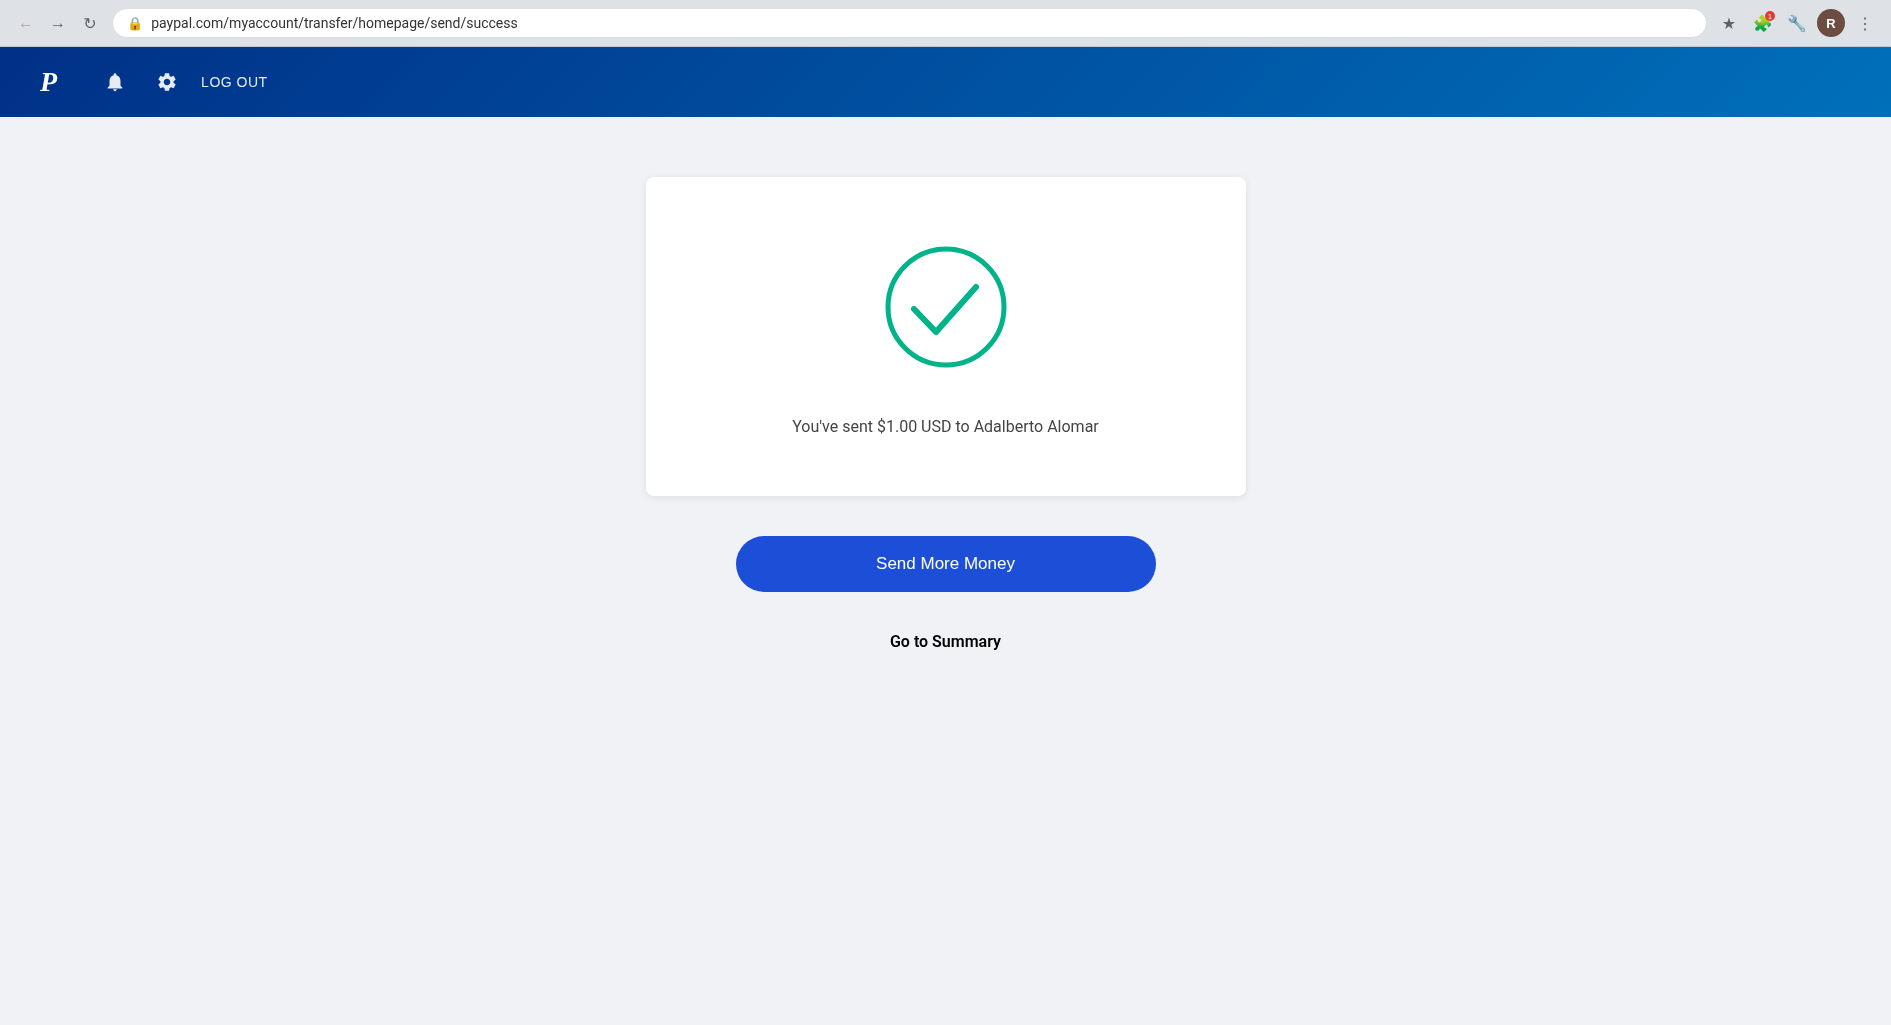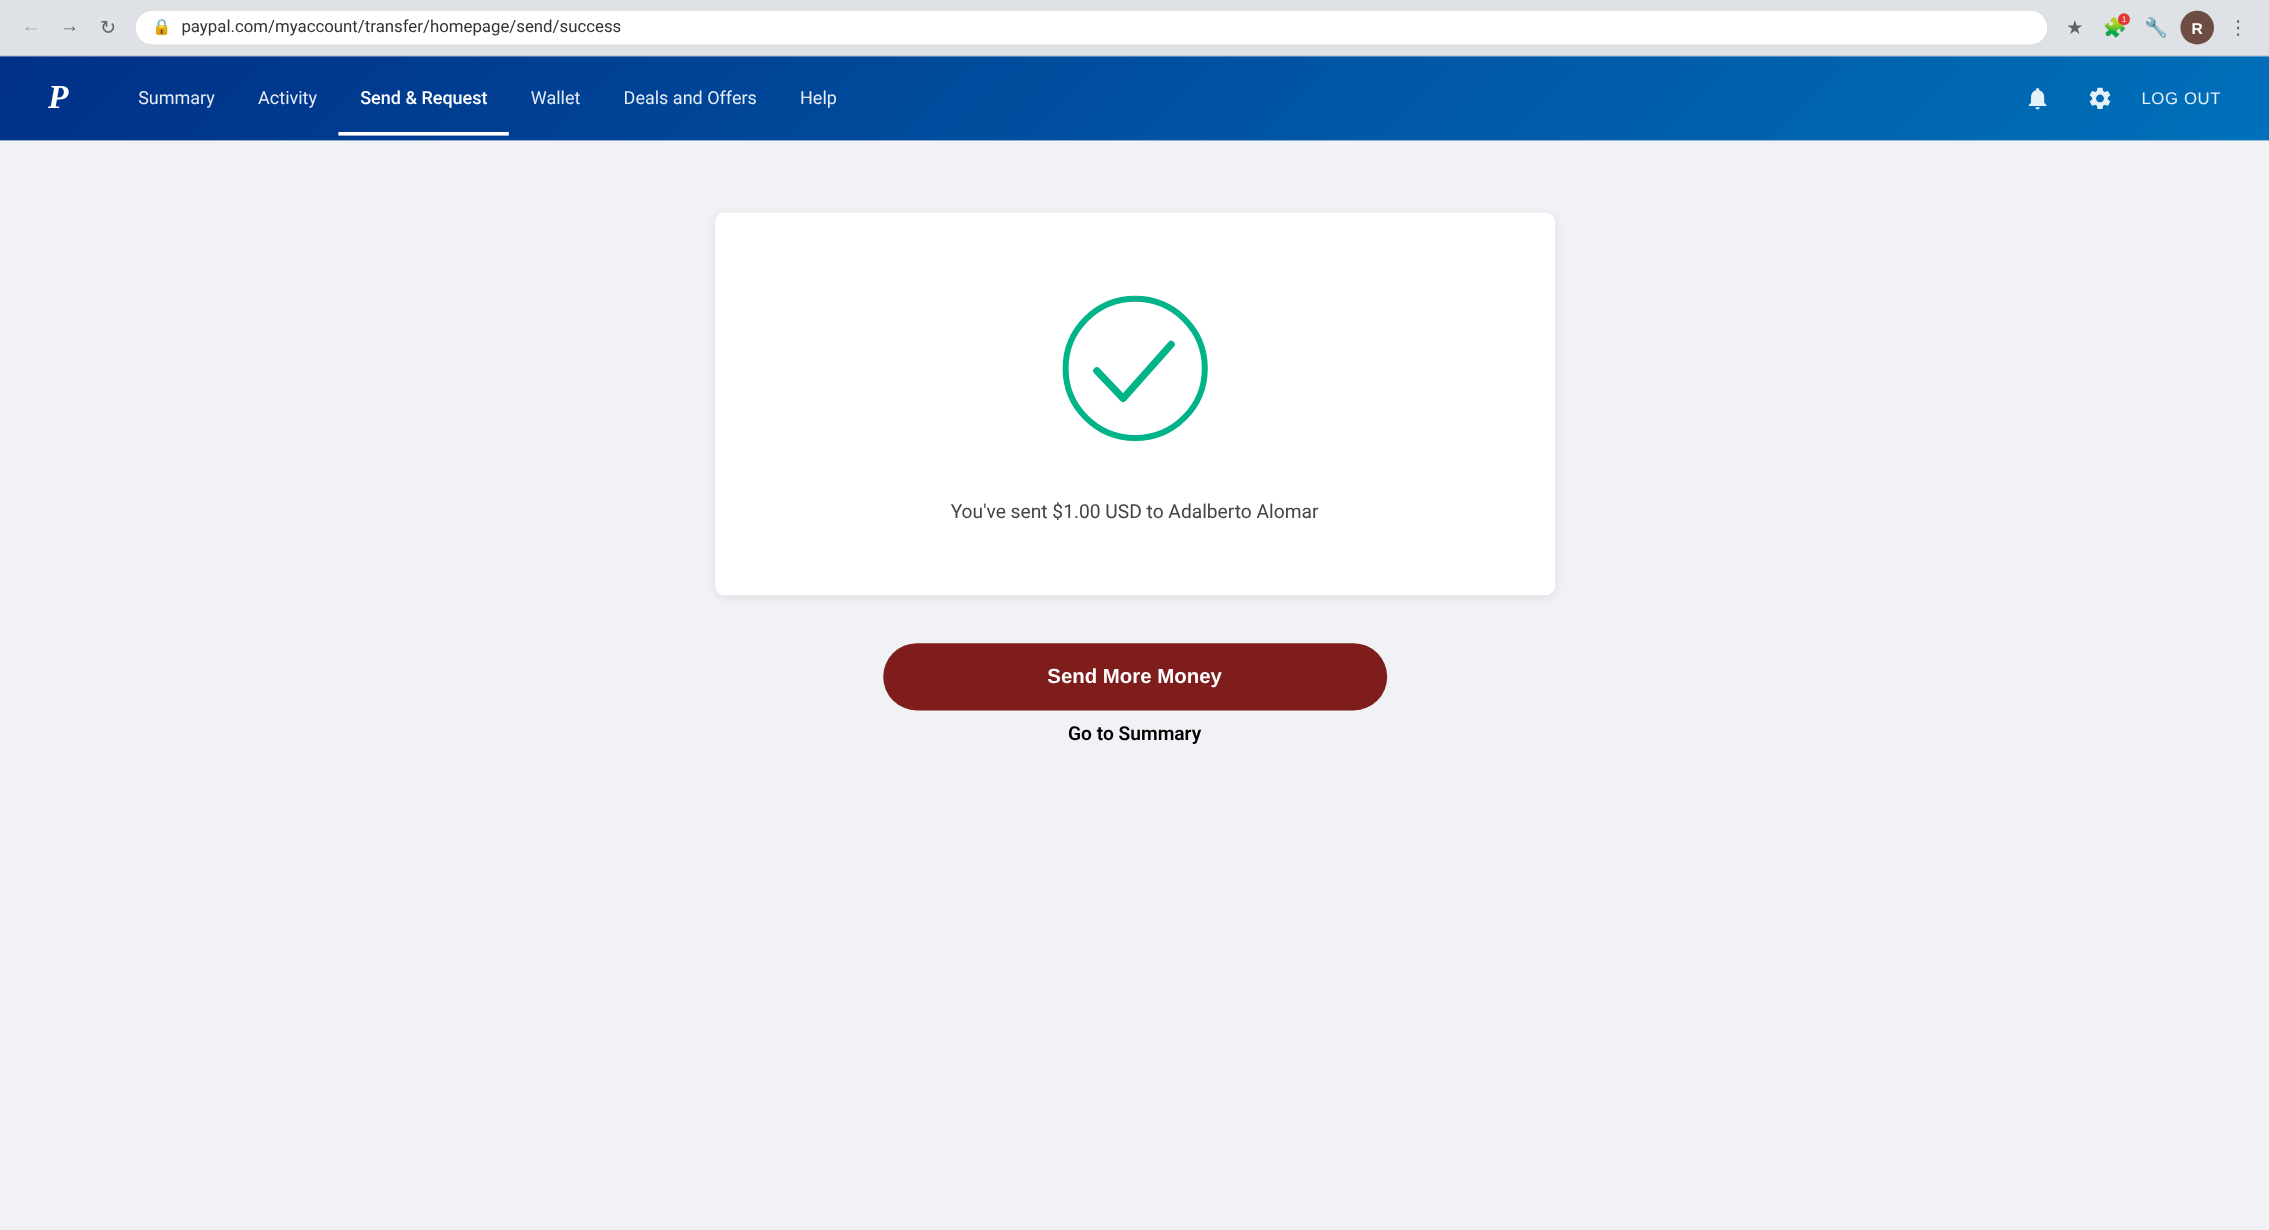--- a/index.html
+++ b/index.html
@@ -214,21 +214,21 @@
       flex-direction: column;
       align-items: center;
       padding: 60px 20px;
       min-height: calc(100vh - 70px - 45px);
     }
 
     .success-card {
       background: white;
       border-radius: 8px;
       padding: 60px 40px;
-      width: 700px;
+      width: 600px;
       max-width: 100%;
       display: flex;
       flex-direction: column;
       align-items: center;
       box-shadow: 0 2px 8px rgba(0,0,0,0.08);
       margin-bottom: 40px;
     }
 
     .success-icon {
       width: 140px;
@@ -242,29 +242,29 @@
     }
 
     .success-message {
       font-size: 16px;
       color: #444;
       text-align: center;
       font-weight: 400;
     }
 
     .send-more-btn {
-      background: #7f1d1d;
+      background: #1d4ed8;
       color: white;
       border: none;
       border-radius: 30px;
       padding: 18px 60px;
       font-size: 17px;
-      font-weight: 700;
-      cursor: pointer;
-      margin-bottom: 10px;
+      font-weight: 400;
+      cursor: pointer;
+      margin-bottom: 40px;
       width: 420px;
       max-width: 100%;
     }
 
     .go-to-summary-link {
       color: #000000;
       font-size: 16px;
       font-weight: 600;
       cursor: pointer;
       text-decoration: none;
@@ -308,28 +308,20 @@
     <button class="avatar-btn">R</button>
     <button class="browser-icon-btn">⋮</button>
   </div>
 </div>
 
 <nav class="paypal-nav">
   <div class="paypal-logo">
     <span class="p-icon">P</span>
   </div>
 
-  <div class="nav-links">
-    <a class="nav-link">Summary</a>
-    <a class="nav-link">Activity</a>
-    <a class="nav-link active">Send &amp; Request</a>
-    <a class="nav-link">Wallet</a>
-    <a class="nav-link">Deals and Offers</a>
-    <a class="nav-link">Help</a>
-  </div>
 
   <div class="nav-right">
     <button class="nav-icon-btn">
       <svg class="bell-svg" viewBox="0 0 24 24" xmlns="http://www.w3.org/2000/svg">
         <path d="M12 22c1.1 0 2-.9 2-2h-4c0 1.1.9 2 2 2zm6-6V11c0-3.07-1.64-5.64-4.5-6.32V4c0-.83-.67-1.5-1.5-1.5S10.5 3.17 10.5 4v.68C7.63 5.36 6 7.92 6 11v5l-2 2v1h16v-1l-2-2z"></path>
       </svg>
     </button>
     <button class="nav-icon-btn">
       <svg class="gear-svg" viewBox="0 0 24 24" xmlns="http://www.w3.org/2000/svg">
         <path d="M19.14,12.94c0.04-0.3,0.06-0.61,0.06-0.94c0-0.32-0.02-0.64-0.07-0.94l2.03-1.58c0.18-0.14,0.23-0.41,0.12-0.61 l-1.92-3.32c-0.12-0.22-0.37-0.29-0.59-0.22l-2.39,0.96c-0.5-0.38-1.03-0.7-1.62-0.94L14.4,2.81c-0.04-0.24-0.24-0.41-0.48-0.41 h-3.84c-0.24,0-0.43,0.17-0.47,0.41L9.25,5.35C8.66,5.59,8.12,5.92,7.63,6.29L5.24,5.33c-0.22-0.08-0.47,0-0.59,0.22L2.74,8.87 C2.62,9.08,2.66,9.34,2.86,9.48l2.03,1.58C4.84,11.36,4.8,11.69,4.8,12s0.02,0.64,0.07,0.94l-2.03,1.58 c-0.18,0.14-0.23,0.41-0.12,0.61l1.92,3.32c0.12,0.22,0.37,0.29,0.59,0.22l2.39-0.96c0.5,0.38,1.03,0.7,1.62,0.94l0.36,2.54 c0.05,0.24,0.24,0.41,0.48,0.41h3.84c0.24,0,0.44-0.17,0.47-0.41l0.36-2.54c0.59-0.24,1.13-0.56,1.62-0.94l2.39,0.96 c0.22,0.08,0.47,0,0.59-0.22l1.92-3.32c0.12-0.22,0.07-0.47-0.12-0.61L19.14,12.94z M12,15.6c-1.98,0-3.6-1.62-3.6-3.6 s1.62-3.6,3.6-3.6s3.6,1.62,3.6,3.6S13.98,15.6,12,15.6z"></path>

